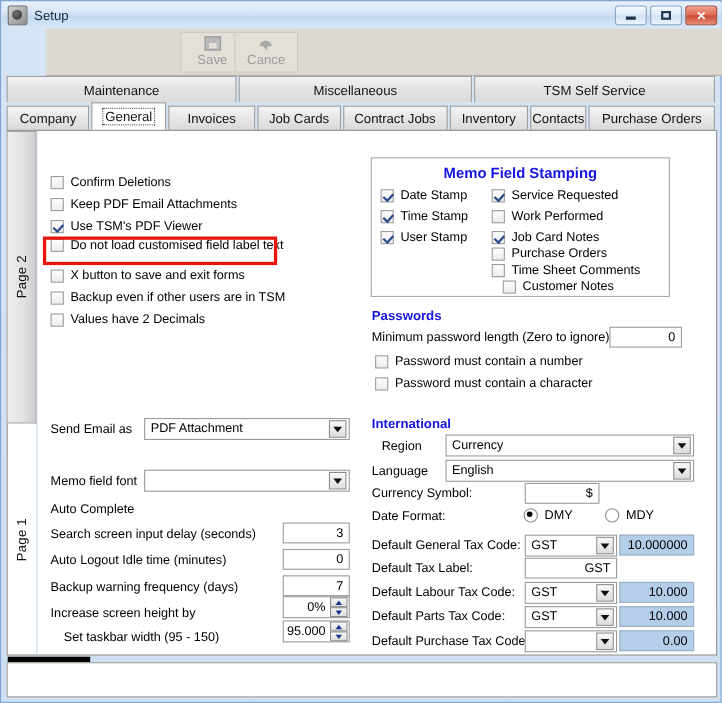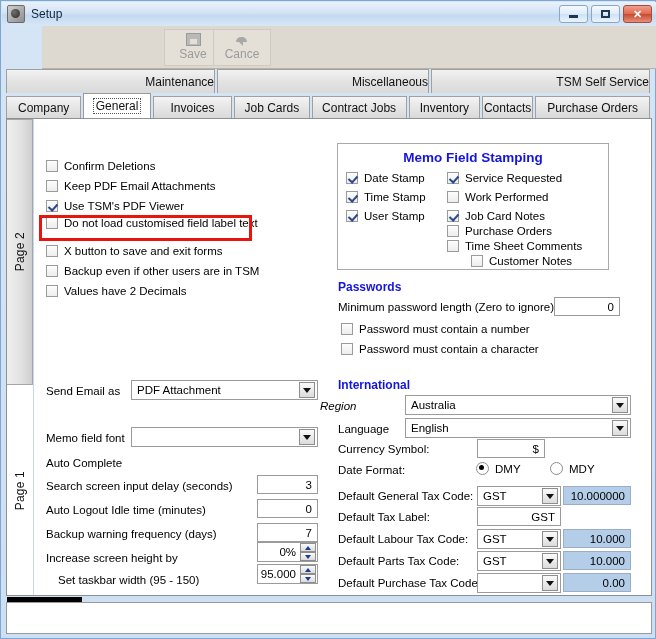--- a/index.html
+++ b/index.html
@@ -76,21 +76,21 @@
   }
   .ic-exit{width:14px;height:12px;position:relative;}
   .ic-exit:before{content:"";position:absolute;left:0;top:0;width:6px;height:12px;background:#c0392b;}
   .ic-exit:after{content:"";position:absolute;left:7px;top:3px;width:6px;height:3px;background:#1b3a8f;}
   
   .grouptabs{position:absolute;left:5px;top:68px;width:646px;height:24px;display:flex;}
   .gtab{
     flex:0 0 auto;box-sizing:border-box;height:24px;
     background:linear-gradient(to bottom,#f2f2f2 0%,#e3e3e3 50%,#dadada 100%);
     border:1px solid #a0a0a0;border-bottom:none;
-    display:flex;align-items:center;justify-content:flex-end;
+    display:flex;align-items:center;justify-content:center;
     font-size:12px;color:#111;margin-right:2px;
   }
   
   .subtabs{position:absolute;left:5px;top:92px;width:646px;height:26px;display:flex;align-items:flex-end;}
   .stab{
     box-sizing:border-box;height:23px;
     background:linear-gradient(to bottom,#f4f4f4 0%,#e6e6e6 50%,#d9d9d9 100%);
     border:1px solid #a0a0a0;
     display:flex;align-items:center;justify-content:center;
     font-size:12px;color:#111;margin-right:2px;padding:0 7px;
@@ -352,21 +352,21 @@
     <span class="lab">Job Card Notes</span>
   </div>
   <div class="row" style="left:446px;top:224px;">
     <span class="cb"></span>
     <span class="lab">Purchase Orders</span>
   </div>
   <div class="row" style="left:446px;top:239px;">
     <span class="cb"></span>
     <span class="lab">Time Sheet Comments</span>
   </div>
-  <div class="row" style="left:470px;top:254px;text-align:right;">
+  <div class="row" style="left:456px;top:254px;text-align:right;">
     <span class="cb"></span>
     <span class="lab">Customer Notes</span>
   </div>
 
   <div class="sect-title" style="left:337px;top:279px;">Passwords</div>
   <div class="fldlabel" style="left:337px;top:300px;">Minimum password length (Zero to ignore)</div>
   <div class="txtbox" style="position:absolute;left:553px;top:296px;width:66px;">0</div>
   <div class="row" style="left:340px;top:322px;">
     <span class="cb"></span>
     <span class="lab">Password must contain a number</span>
@@ -424,23 +424,23 @@
           <span class="tup"></span>
         </span>
       <span class="sb">
           <span class="tdn"></span>
         </span>
     </span>
   </div>
 
   <div class="sect-title" style="left:337px;top:377px;">International</div>
 
-  <div class="fldlabel" style="left:319px;top:399px;font-style:italic;">Region</div>
+  <div class="fldlabel" style="left:346px;top:399px;">Region</div>
   <div class="combo" style="position:absolute;left:404px;top:394px;width:226px;">
-    <span class="cval">Australia</span>
+    <span class="cval">Currency</span>
     <span class="arrow">
         <span class="tri"></span>
       </span>
   </div>
 
   <div class="fldlabel" style="left:337px;top:422px;">Language</div>
   <div class="combo" style="position:absolute;left:404px;top:417px;width:226px;">
     <span class="cval">English</span>
     <span class="arrow">
         <span class="tri"></span>

